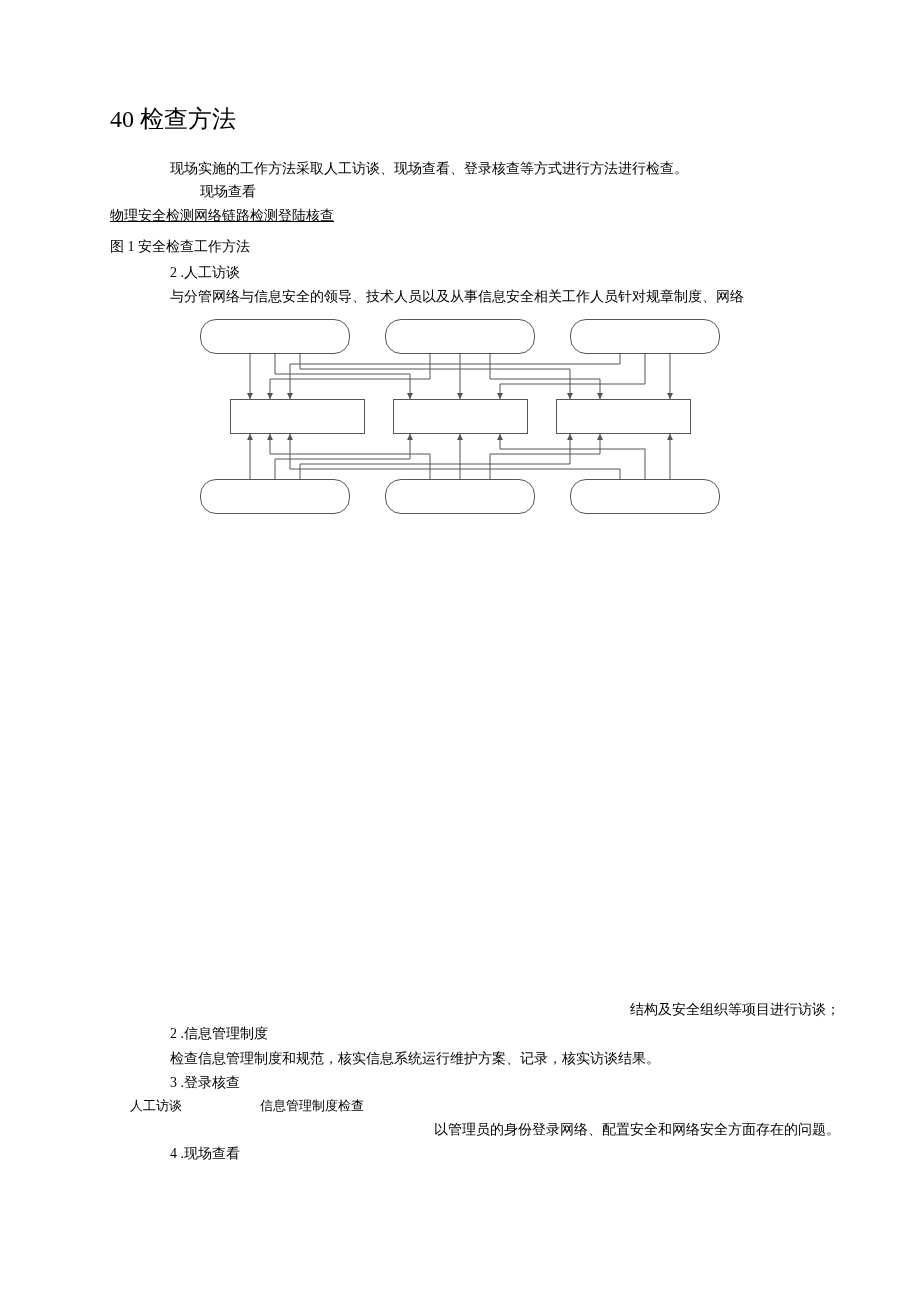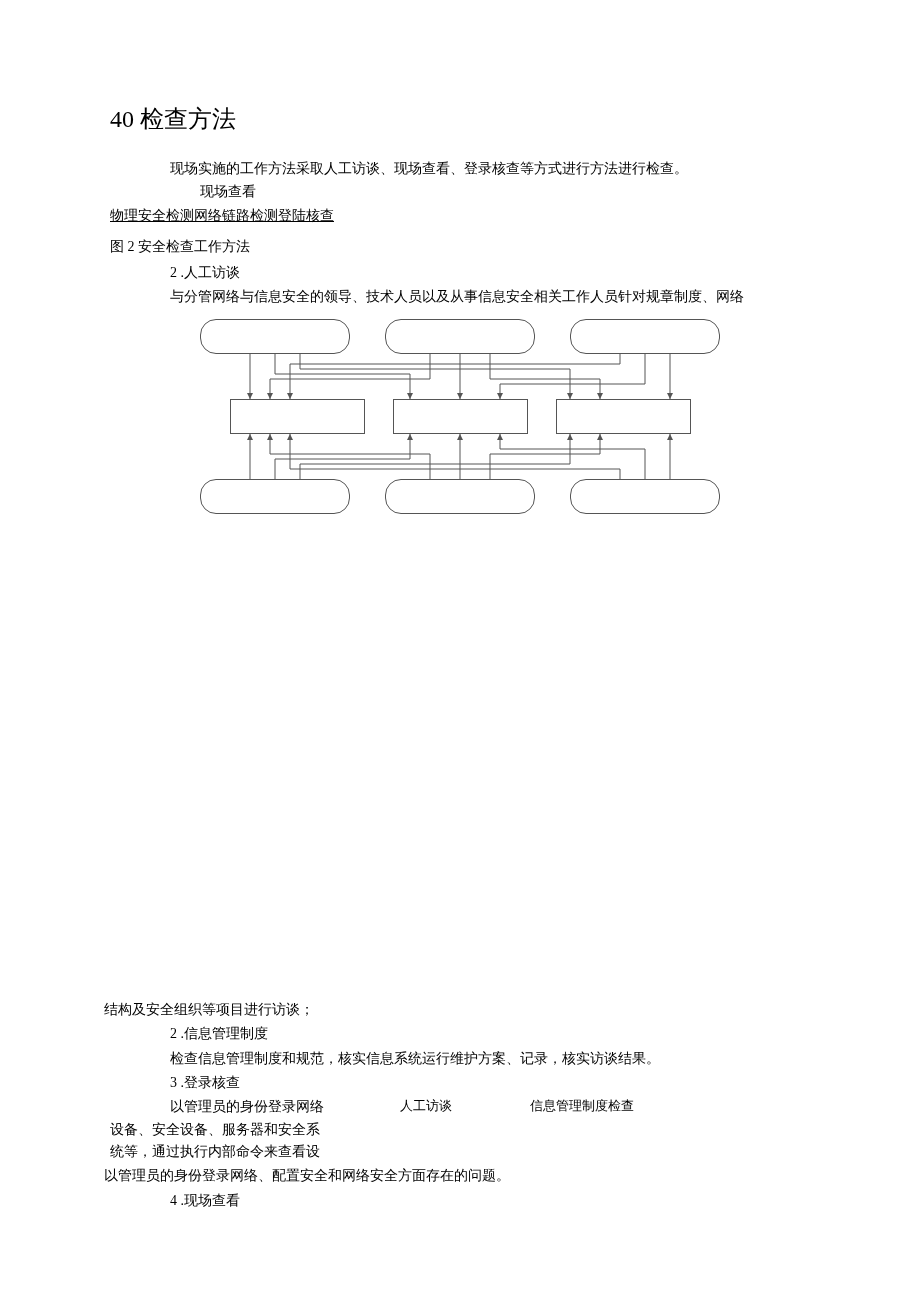--- a/index.html
+++ b/index.html
@@ -53,23 +53,24 @@
     .box {
       position: absolute;
       border: 1px solid #555;
       background: #fff;
     }
     .rounded { border-radius: 16px; }
     .big-gap {
       height: 470px;
     }
     .para-noindent {
-      margin-left: 44px;
+      margin-left: 20px;
       margin-right: 20px;
       margin-bottom: 2px;
+      text-align: right;
     }
     .two-col-section {
       display: flex;
       margin-left: 50px;
       margin-bottom: 2px;
     }
     .left-col { width: 270px; }
     .right-col { margin-left: 20px; }
     .right-col-row { display: flex; }
     .right-col-cell { width: 130px; font-size: 13px; }
@@ -82,21 +83,21 @@
 <body>
 
 <div class="heading">40 检查方法</div>
 
 <div class="intro-para">现场实施的工作方法采取人工访谈、现场查看、登录核查等方式进行方法进行检查。</div>
 
 <div class="sub-label">现场查看</div>
 
 <div class="inline-line">物理安全检测网络链路检测登陆核查</div>
 
-<div class="fig-caption">图 2 安全检查工作方法</div>
+<div class="fig-caption">图 1 安全检查工作方法</div>
 
 <div class="list-item">2 .人工访谈</div>
 <div class="para-indent">与分管网络与信息安全的领导、技术人员以及从事信息安全相关工作人员针对规章制度、网络</div>
 
 <div class="diagram-container">
 
   <div class="box rounded" style="left:0px; top:0px; width:150px; height:35px;"></div>
   <div class="box rounded" style="left:185px; top:0px; width:150px; height:35px;"></div>
   <div class="box rounded" style="left:370px; top:0px; width:150px; height:35px;"></div>
 
@@ -157,25 +158,20 @@
 <div class="big-gap"></div>
 
 <div class="para-noindent">结构及安全组织等项目进行访谈；</div>
 
 <div class="list-item">2 .信息管理制度</div>
 <div class="para-indent">检查信息管理制度和规范，核实信息系统运行维护方案、记录，核实访谈结果。</div>
 
 <div class="list-item">3 .登录核查</div>
 
 <div class="two-col-section">
-  <div class="left-col">
-    <div style="text-indent:60px;">以管理员的身份登录网络</div>
-    <div>设备、安全设备、服务器和安全系</div>
-    <div>统等，通过执行内部命令来查看设</div>
-  </div>
   <div class="right-col">
     <div class="right-col-row">
       <div class="right-col-cell">人工访谈</div>
       <div class="right-col-cell2">信息管理制度检查</div>
     </div>
   </div>
 </div>
 
 <div class="para-noindent">以管理员的身份登录网络、配置安全和网络安全方面存在的问题。</div>
 

